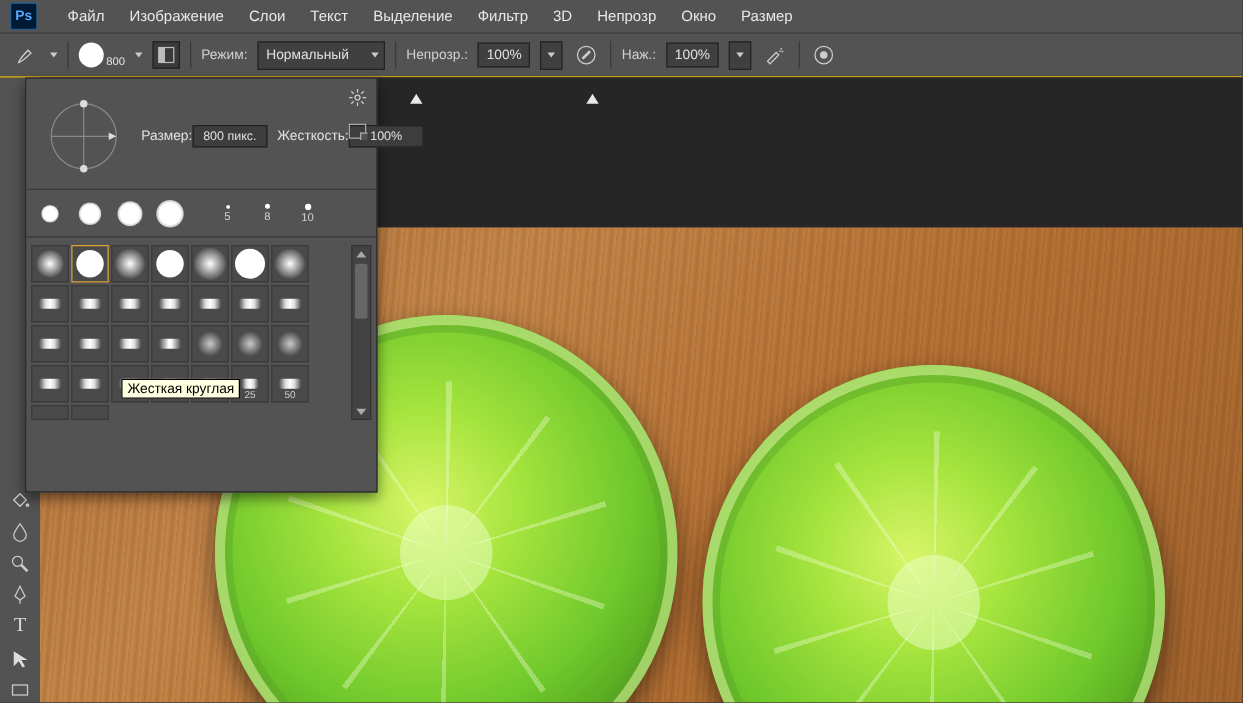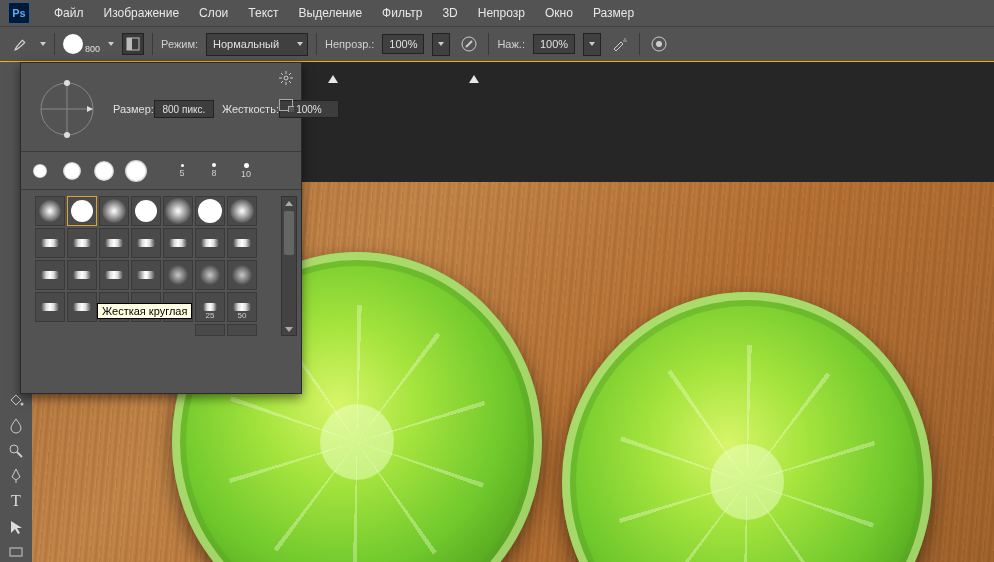--- a/index.html
+++ b/index.html
@@ -56,21 +56,21 @@
 .gear { width:14px;height:14px; }
 .new-preset { width:14px;height:12px; border:1px solid #aaa; position:relative; }
 .new-preset::after{content:'';position:absolute;right:-2px;bottom:-2px;width:5px;height:5px;background:#535353;border-left:1px solid #aaa;border-top:1px solid #aaa;}
 
 .quickrow { height:38px; border-top:1px solid #3a3a3a; display:flex; align-items:center; padding:0 4px; gap:2px; }
 .qcell { width:30px; height:34px; display:flex;flex-direction:column;align-items:center;justify-content:center;gap:1px; }
 .qcell .dot { border-radius:50%; background: radial-gradient(circle,#fff 0%,#fff 55%,rgba(255,255,255,0) 100%); }
 .qnum { font-size:9px; color:#d0d0d0; }
 
 .grid-area { border-top:1px solid #3a3a3a; padding:6px 4px; position:relative; }
-.grid { display:flex; flex-wrap:wrap; gap:2px; width:232px;justify-content:flex-end; }
+.grid { display:flex; flex-wrap:wrap; gap:2px; width:232px; }
 .cell { width:30px; height:30px; background:#4a4a4a; border:1px solid #3a3a3a; display:flex;align-items:center;justify-content:center;position:relative; }
 .cell.sel { border:1px solid #e0a030; }
 .cell .sub { position:absolute; bottom:1px; font-size:8px; color:#d0d0d0; }
 .circ { border-radius:50%; }
 .soft { background: radial-gradient(circle,#fff 0%, rgba(255,255,255,0) 75%); }
 .hard { background:#fff; }
 .scroller { position:absolute; right:4px; top:6px; bottom:6px; width:16px; background:#434343; border:1px solid #333; }
 .scroller .up, .scroller .down { height:12px; display:flex;align-items:center;justify-content:center; }
 .scroller .bar { position:absolute; left:2px; right:2px; top:14px; height:44px; background:#666; border-radius:2px; }
 

